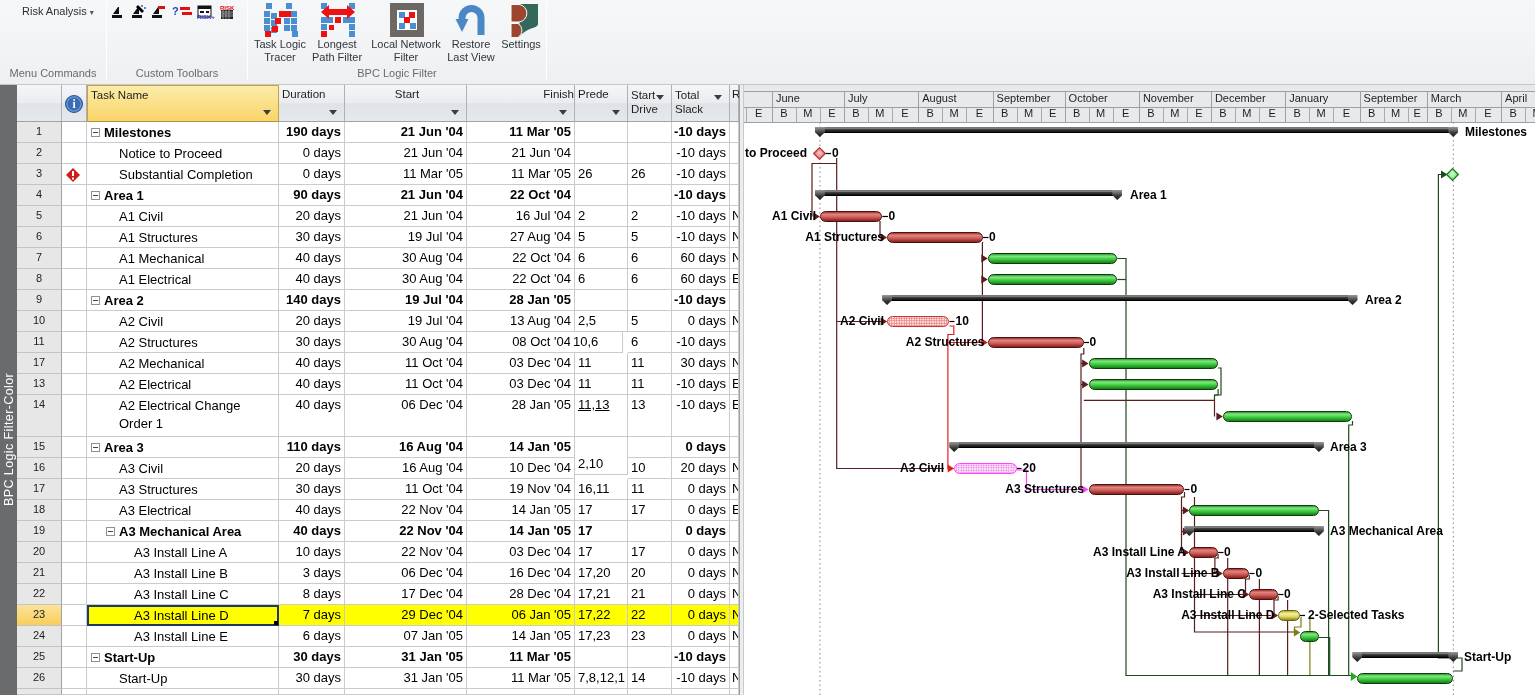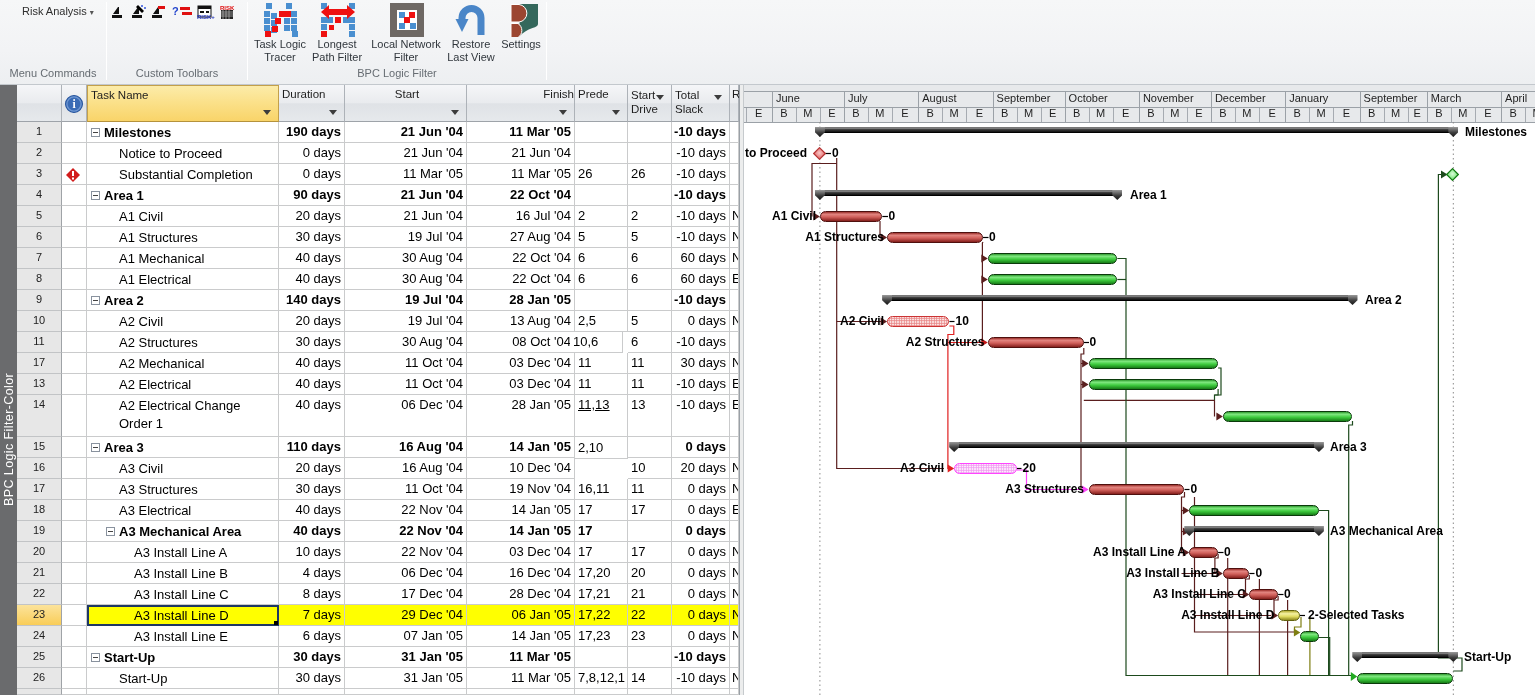--- a/index.html
+++ b/index.html
@@ -321,21 +321,21 @@
 <div class="cell lt bold" style="left:575px;top:437px;width:53px;height:21px;"></div>
 <div class="cell lt bold" style="left:628px;top:437px;width:44px;height:21px;"></div>
 <div class="cell rt bold" style="left:672px;top:437px;width:58px;height:21px;">0 days</div>
 <div class="cell lt bold" style="left:730px;top:437px;width:9px;height:21px;padding-left:2px;"></div>
 <div class="idc" style="top:458px;height:21px;">16</div>
 <div class="cell" style="left:62px;top:458px;width:25px;height:21px"></div>
 <div class="cell" style="left:87px;top:458px;width:192px;height:21px;padding-left:32px;line-height:18px">A3 Civil</div>
 <div class="cell rt" style="left:279px;top:458px;width:66px;height:21px;">20 days</div>
 <div class="cell rt" style="left:345px;top:458px;width:122px;height:21px;">16 Aug '04</div>
 <div class="cell rt" style="left:467px;top:458px;width:108px;height:21px;">10 Dec '04</div>
-<div class="cell lt" style="left:575px;top:438px;width:53px;height:21px;">2,10</div>
+<div class="cell lt" style="left:575px;top:454px;width:53px;height:21px;">2,10</div>
 <div class="cell lt" style="left:628px;top:458px;width:44px;height:21px;">10</div>
 <div class="cell rt" style="left:672px;top:458px;width:58px;height:21px;">20 days</div>
 <div class="cell lt" style="left:730px;top:458px;width:9px;height:21px;padding-left:2px;">N</div>
 <div class="idc" style="top:479px;height:21px;">17</div>
 <div class="cell" style="left:62px;top:479px;width:25px;height:21px"></div>
 <div class="cell" style="left:87px;top:479px;width:192px;height:21px;padding-left:32px;line-height:18px">A3 Structures</div>
 <div class="cell rt" style="left:279px;top:479px;width:66px;height:21px;">30 days</div>
 <div class="cell rt" style="left:345px;top:479px;width:122px;height:21px;">11 Oct '04</div>
 <div class="cell rt" style="left:467px;top:479px;width:108px;height:21px;">19 Nov '04</div>
 <div class="cell lt" style="left:575px;top:479px;width:53px;height:21px;">16,11</div>
@@ -369,21 +369,21 @@
 <div class="cell rt" style="left:279px;top:542px;width:66px;height:21px;">10 days</div>
 <div class="cell rt" style="left:345px;top:542px;width:122px;height:21px;">22 Nov '04</div>
 <div class="cell rt" style="left:467px;top:542px;width:108px;height:21px;">03 Dec '04</div>
 <div class="cell lt" style="left:575px;top:542px;width:53px;height:21px;">17</div>
 <div class="cell lt" style="left:628px;top:542px;width:44px;height:21px;">17</div>
 <div class="cell rt" style="left:672px;top:542px;width:58px;height:21px;">0 days</div>
 <div class="cell lt" style="left:730px;top:542px;width:9px;height:21px;padding-left:2px;">N</div>
 <div class="idc" style="top:563px;height:21px;">21</div>
 <div class="cell" style="left:62px;top:563px;width:25px;height:21px"></div>
 <div class="cell" style="left:87px;top:563px;width:192px;height:21px;padding-left:47px;line-height:18px">A3 Install Line B</div>
-<div class="cell rt" style="left:279px;top:563px;width:66px;height:21px;">4 days</div>
+<div class="cell rt" style="left:279px;top:563px;width:66px;height:21px;">3 days</div>
 <div class="cell rt" style="left:345px;top:563px;width:122px;height:21px;">06 Dec '04</div>
 <div class="cell rt" style="left:467px;top:563px;width:108px;height:21px;">16 Dec '04</div>
 <div class="cell lt" style="left:575px;top:563px;width:53px;height:21px;">17,20</div>
 <div class="cell lt" style="left:628px;top:563px;width:44px;height:21px;">20</div>
 <div class="cell rt" style="left:672px;top:563px;width:58px;height:21px;">0 days</div>
 <div class="cell lt" style="left:730px;top:563px;width:9px;height:21px;padding-left:2px;">N</div>
 <div class="idc" style="top:584px;height:21px;">22</div>
 <div class="cell" style="left:62px;top:584px;width:25px;height:21px"></div>
 <div class="cell" style="left:87px;top:584px;width:192px;height:21px;padding-left:47px;line-height:18px">A3 Install Line C</div>
 <div class="cell rt" style="left:279px;top:584px;width:66px;height:21px;">8 days</div>

